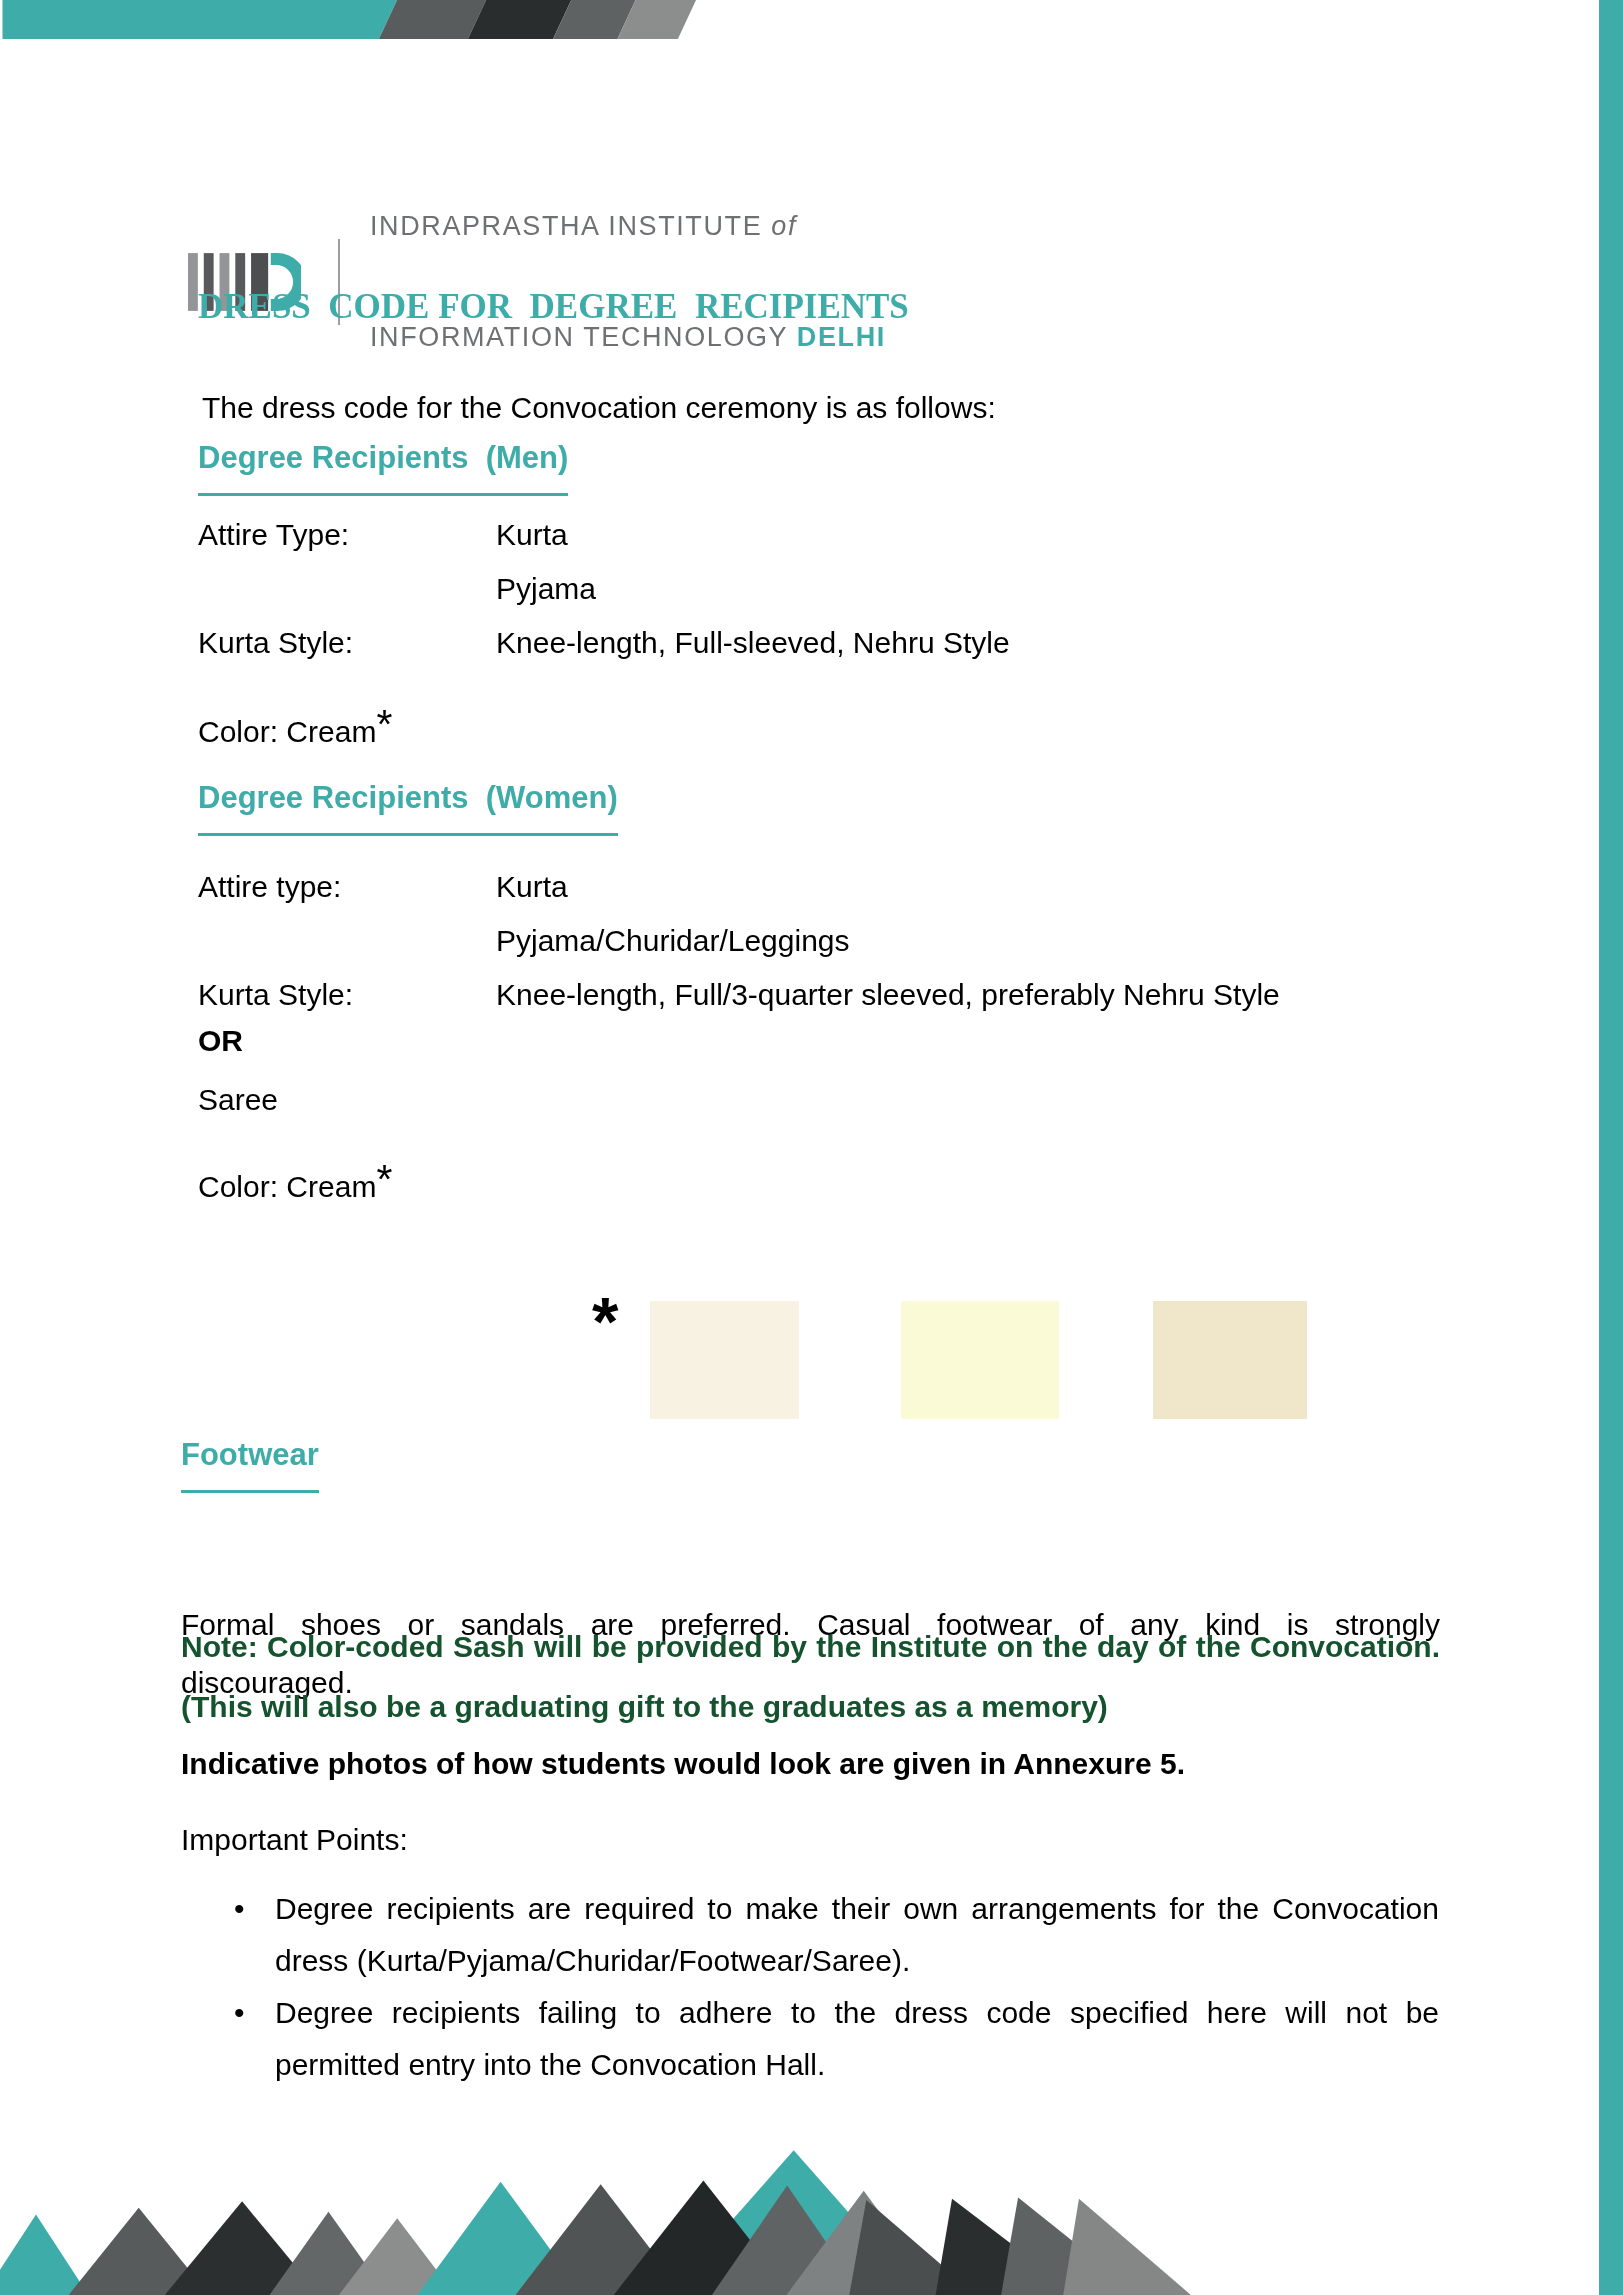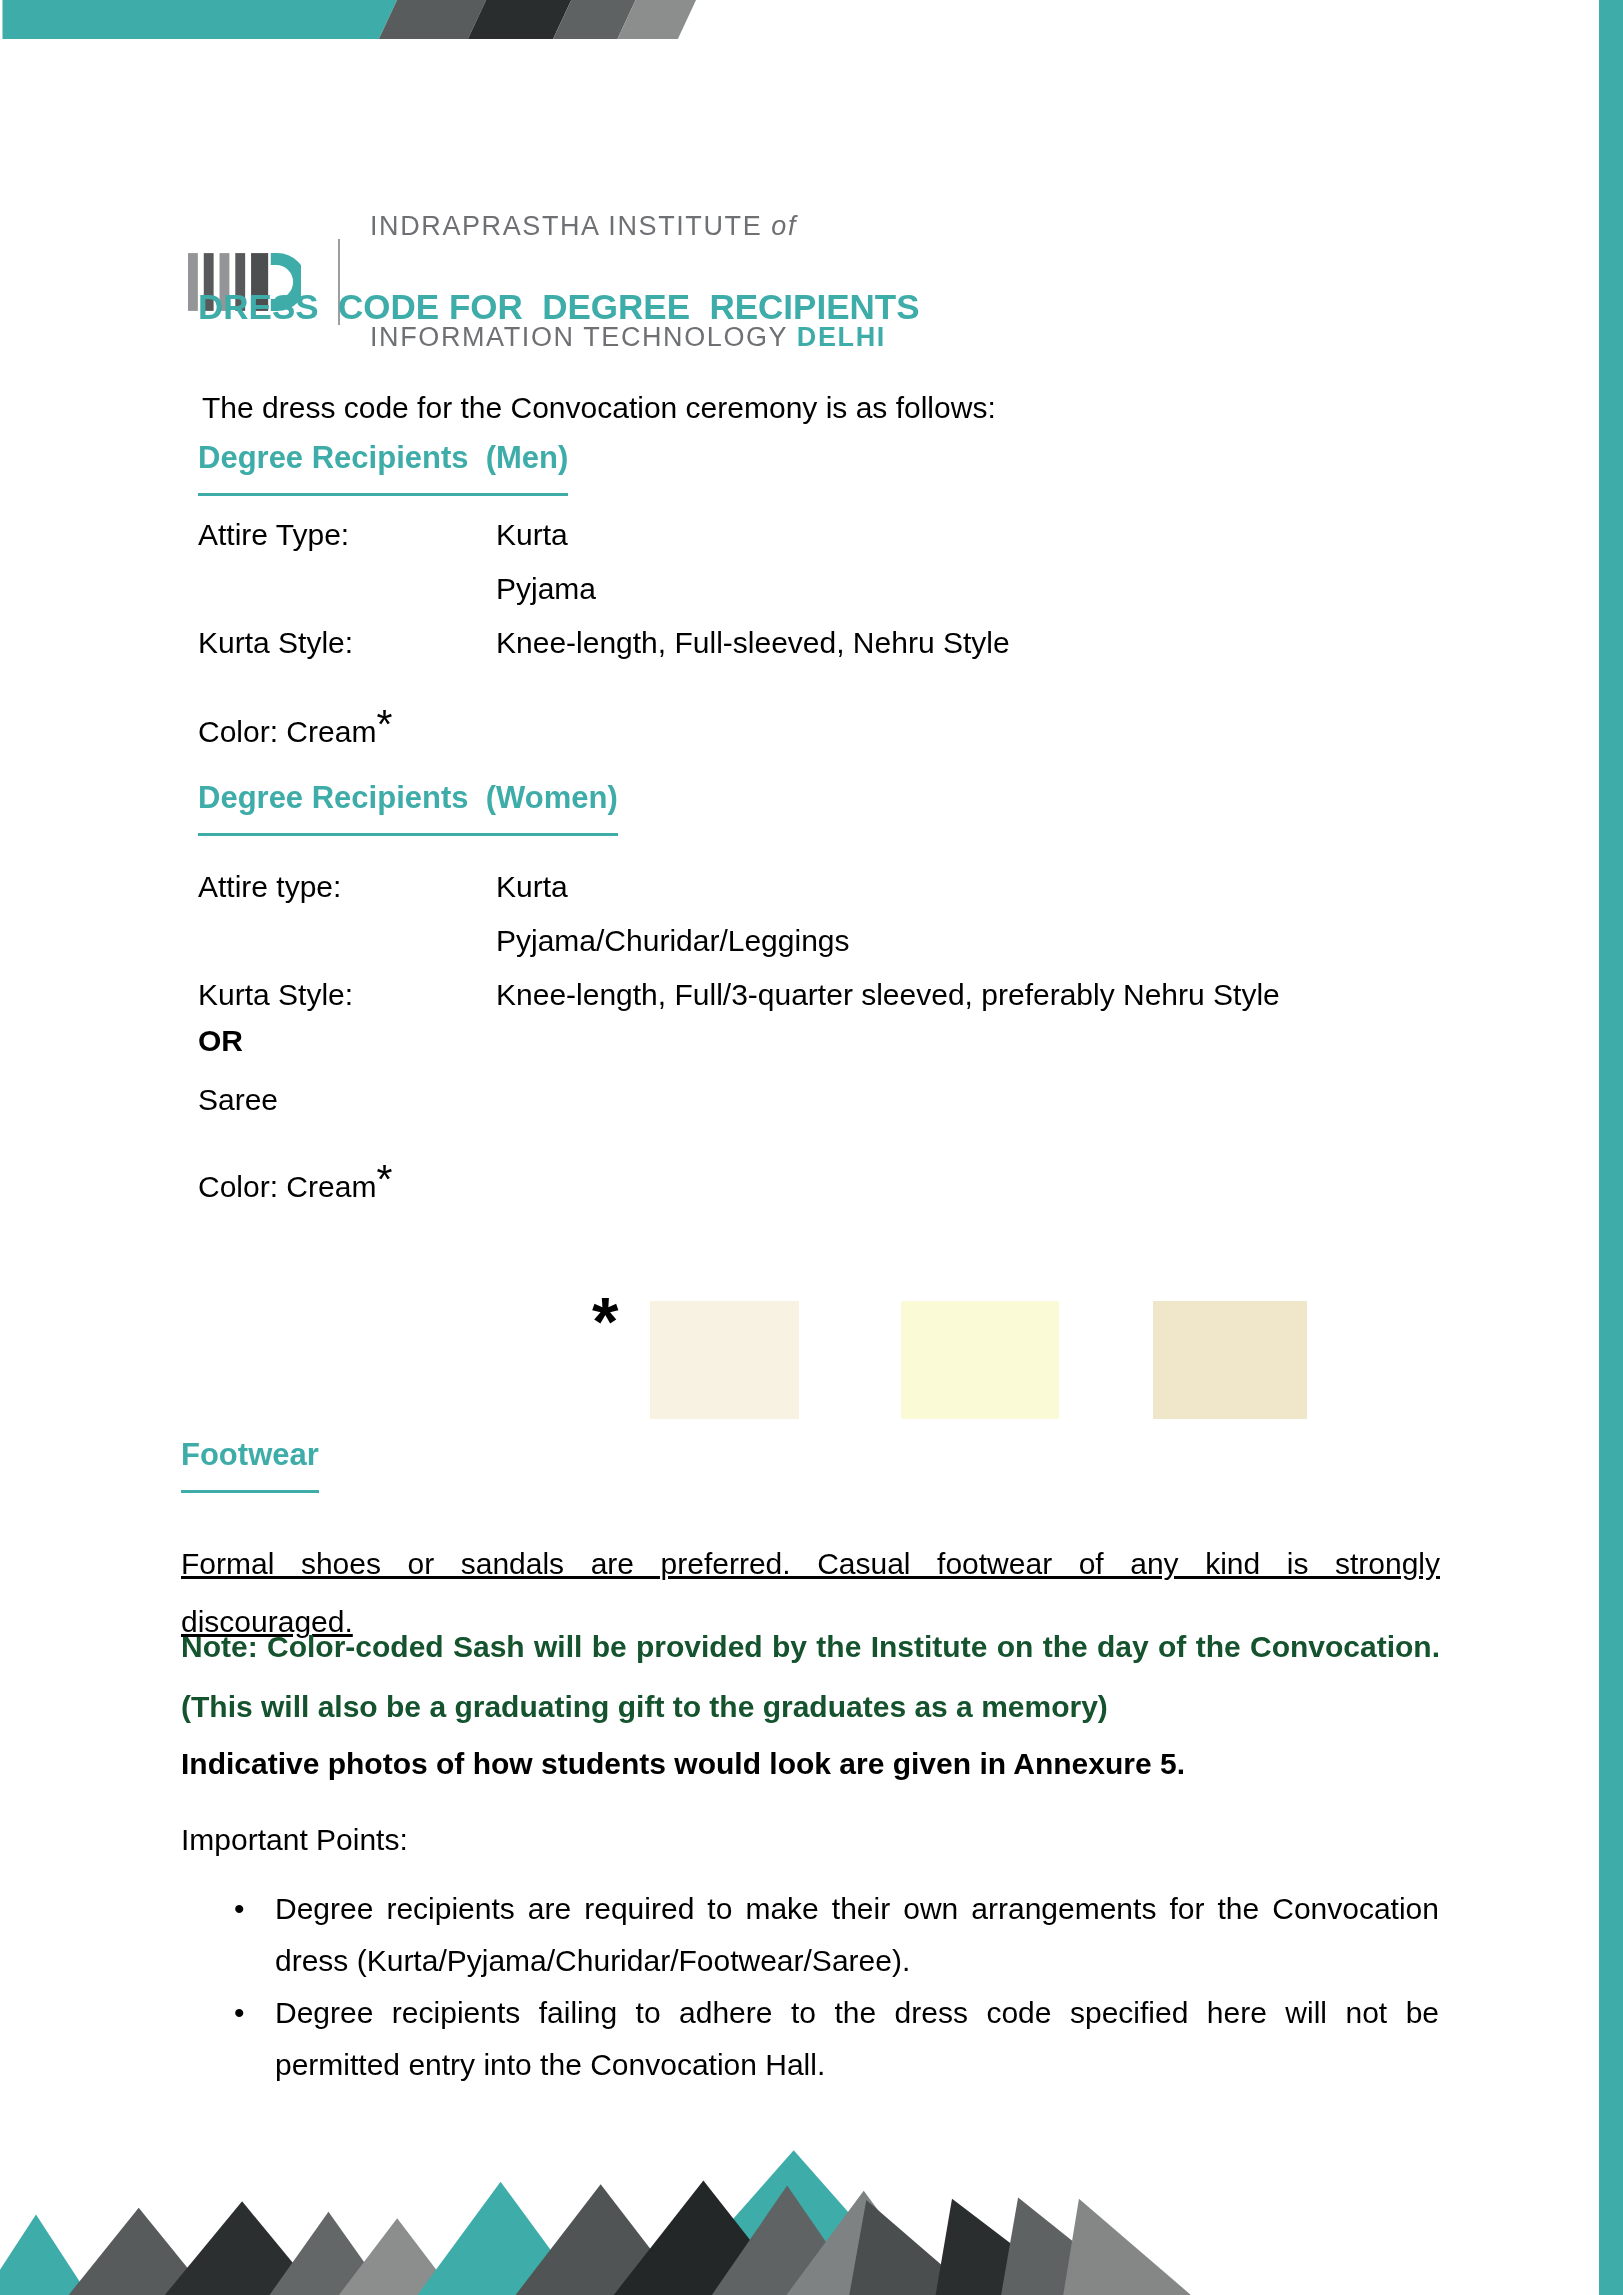--- a/index.html
+++ b/index.html
@@ -12,21 +12,21 @@
   .rightbar{position:absolute;right:0;top:0;width:25.5px;height:2295px;background:#3eaca8;}
 
   
   .logo-row{position:absolute;left:188px;top:134px;display:flex;align-items:center;}
   .logo-sep{width:2px;height:86px;background:#9b9da0;margin:0 30px 0 37px;}
   .inst-text{font-size:27px;letter-spacing:1.6px;color:#6e7073;line-height:37px;white-space:pre;}
   .inst-text i{font-style:italic;}
   .inst-text .city{color:#3eaca8;font-weight:bold;}
 
   .title{position:absolute;left:198px;top:287px;font-size:35px;font-weight:bold;color:#3eaca8;
-         letter-spacing:0px;white-space:pre-wrap;margin:0;}
+         letter-spacing:0px;white-space:pre-wrap;margin:0;font-family:Liberation Serif, serif;}
   .intro{position:absolute;left:198px;top:387px;font-size:30px;margin:4px;}
 
   .sec-h{position:absolute;font-size:31px;font-weight:bold;color:#3eaca8;white-space:pre-wrap;
          border-bottom:3.3px solid #3eaca8;padding-bottom:17px;margin:0;display:inline-block;}
 
   .rows{position:absolute;left:198px;font-size:30px;}
   .row{display:flex;line-height:54px;}
   .row .lbl{width:298px;flex:none;}
   .row .val{flex:1;}
 
@@ -120,21 +120,21 @@
   <div class="plain bold" style="top:1024px;">OR</div>
   <div class="plain" style="top:1083px;">Saree</div>
   <div class="colorline" style="top:1170px;"><span>Color: Cream</span><sup>*</sup></div>
 
   <div class="big-ast">*</div>
   <div class="swatch sw1" style="background-color: rgb(247, 242, 226);"></div>
   <div class="swatch sw2" style="background-color: rgb(250, 251, 214);"></div>
   <div class="swatch sw3" style="background-color: rgb(240, 231, 203);"></div>
 
   <h2 class="sec-h" style="left:181px;top:1437px;">Footwear</h2>
-  <div class="para" style="top:1535px;text-decoration:underline;">
+  <div class="para" style="top:1596px;">
     <span class="jline">Formal shoes or sandals are preferred. Casual footwear of any kind is strongly</span>
     <span>discouraged.</span>
   </div>
 
   <div class="para note" style="top:1617px;">
     <span class="jline">Note: Color-coded Sash will be provided by the Institute on the day of the Convocation.</span>
     <span>(This will also be a graduating gift to the graduates as a memory)</span>
   </div>
 
   <div class="para bold" style="top:1735px;">Indicative photos of how students would look are given in Annexure 5.</div>

